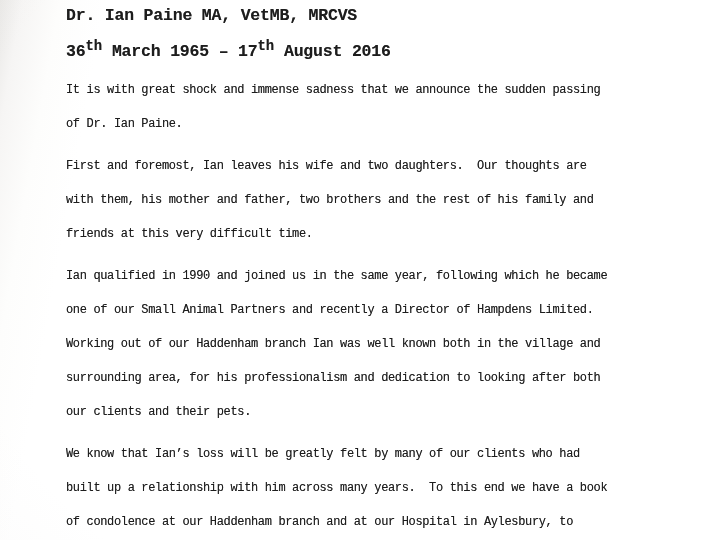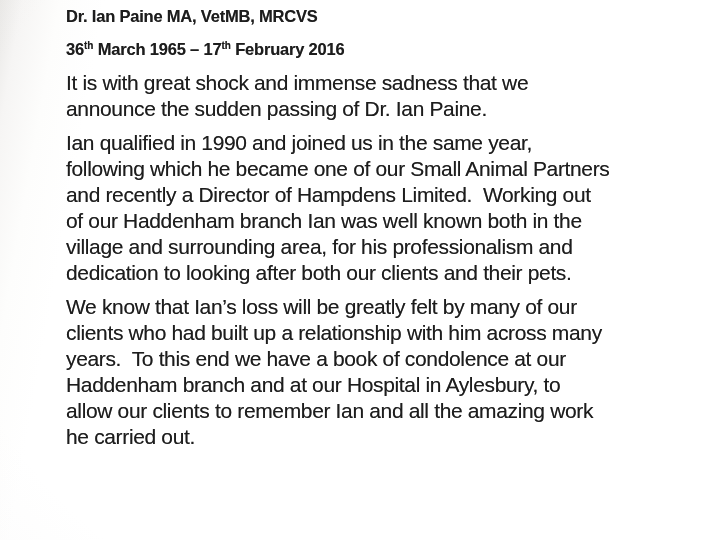--- a/index.html
+++ b/index.html
@@ -10,57 +10,58 @@
   .page {
     position: relative;
     width: 656px;
     height: 540px;
     box-sizing: border-box;
     overflow: hidden;
     padding: 3px 46px 0 66px;
     background:
       radial-gradient(ellipse 900px 700px at 75% 45%, rgba(255,255,255,0) 60%, rgba(210,208,205,0.18) 100%),
       linear-gradient(100deg, #e9e8e6 0%, #f6f5f4 3%, #fdfdfc 8%, #ffffff 14%);
-    font-family: Liberation Sans, sans-serif;
+    font-family: Liberation Mono, monospace;
     color: #1d1d1d;
     text-shadow: 0 0 0.6px rgba(25,25,25,0.55);
   }
   .doc-title,
   .doc-dates {
     font-size: 16.5px;
     font-weight: 700;
     line-height: 26px;
     letter-spacing: -0.2px;
     margin: 0 0 4px 0;
   }
   .doc-dates { margin-bottom: 6px; }
   .doc-dates sup {
-    font-size: 10px;
+    font-size: 14px;
     font-weight: 700;
     vertical-align: 6px;
     letter-spacing: 0;
   }
   .doc-paragraph {
-    font-size: 21px;
-    line-height: 26px;
+    font-size: 12px;
+    line-height: 34px;
     letter-spacing: -0.35px;
     margin: 8px 0 3px 0;
     max-width: 592px;
     white-space: pre-wrap;
   }
 </style>
 </head>
 <body>
 
 <div class="page">
   <div class="doc-title">Dr. Ian Paine MA, VetMB, MRCVS</div>
 
-  <div class="doc-dates"><span>36</span><sup>th</sup><span> March 1965 – 17</span><sup>th</sup><span> February 2016</span></div>
+  <div class="doc-dates"><span>36</span><sup>th</sup><span> March 1965 – 17</span><sup>th</sup><span> August 2016</span></div>
 
   <p class="doc-paragraph">It is with great shock and immense sadness that we announce the sudden passing of Dr. Ian Paine.</p>
 
+  <p class="doc-paragraph">First and foremost, Ian leaves his wife and two daughters.  Our thoughts are with them, his mother and father, two brothers and the rest of his family and friends at this very difficult time.</p>
 
   <p class="doc-paragraph">Ian qualified in 1990 and joined us in the same year, following which he became one of our Small Animal Partners and recently a Director of Hampdens Limited.  Working out of our Haddenham branch Ian was well known both in the village and surrounding area, for his professionalism and dedication to looking after both our clients and their pets.</p>
 
   <p class="doc-paragraph">We know that Ian’s loss will be greatly felt by many of our clients who had built up a relationship with him across many years.  To this end we have a book of condolence at our Haddenham branch and at our Hospital in Aylesbury, to allow our clients to remember Ian and all the amazing work he carried out.</p>
 
 
 </div>
 
 </body></html>

